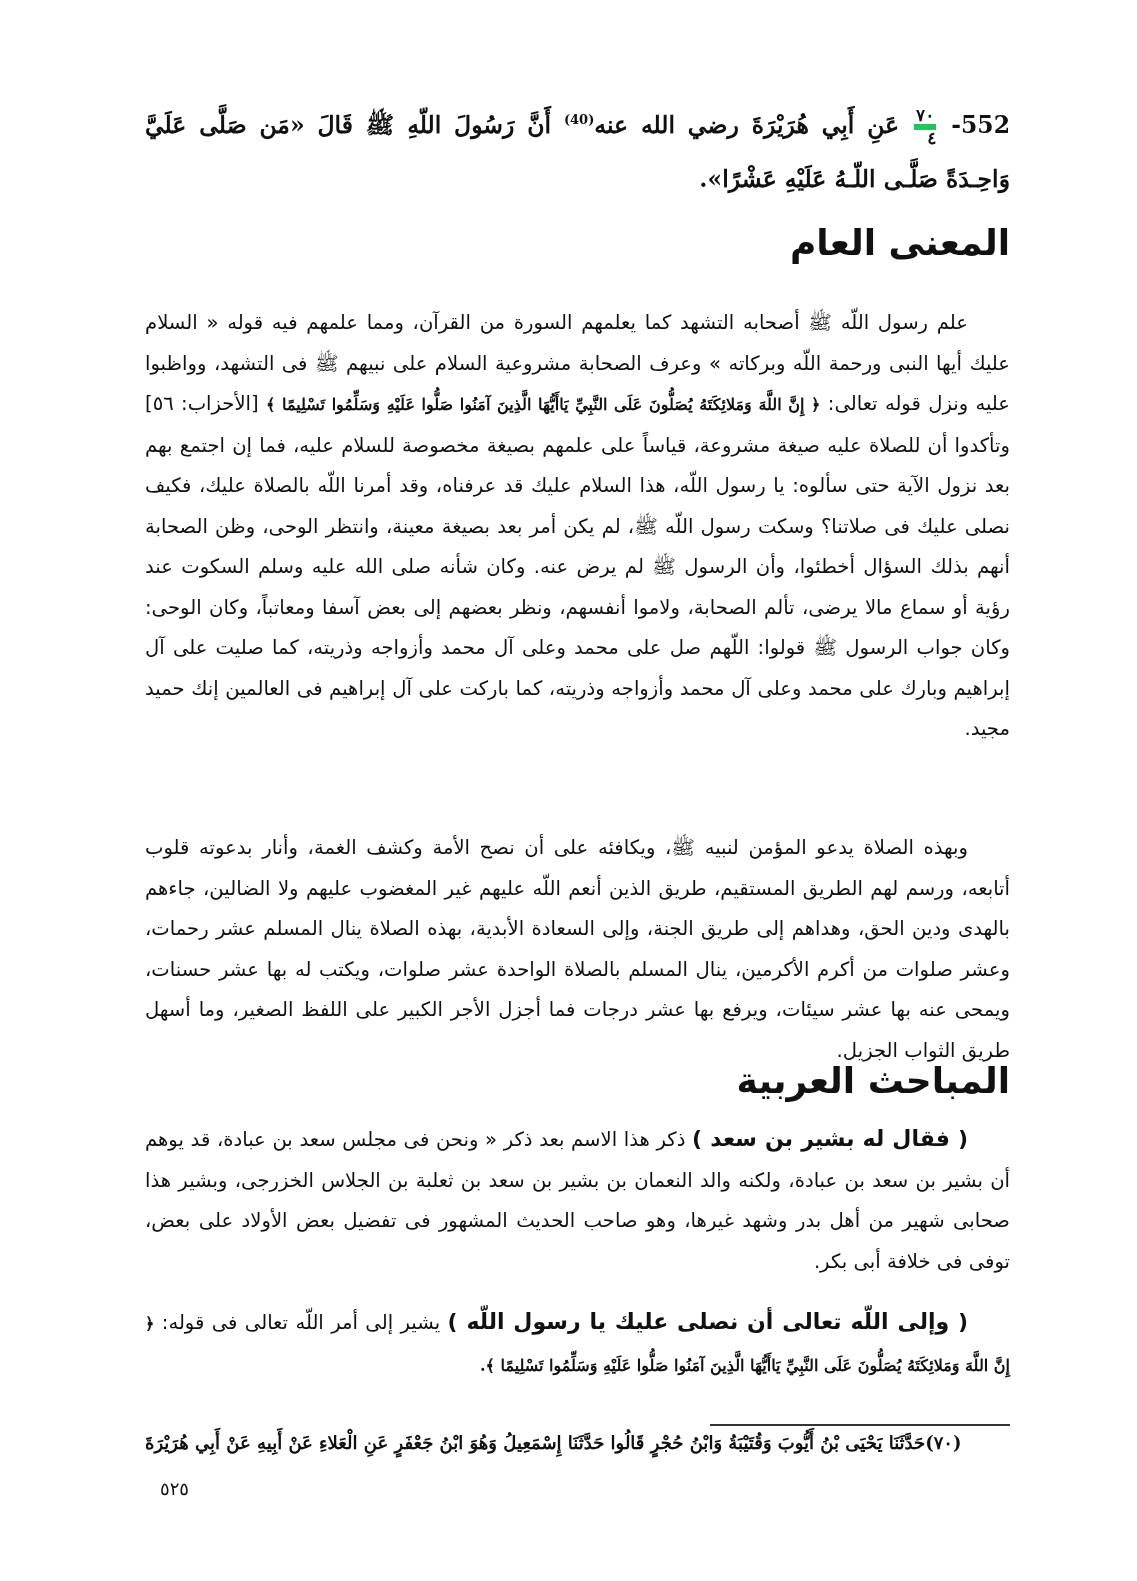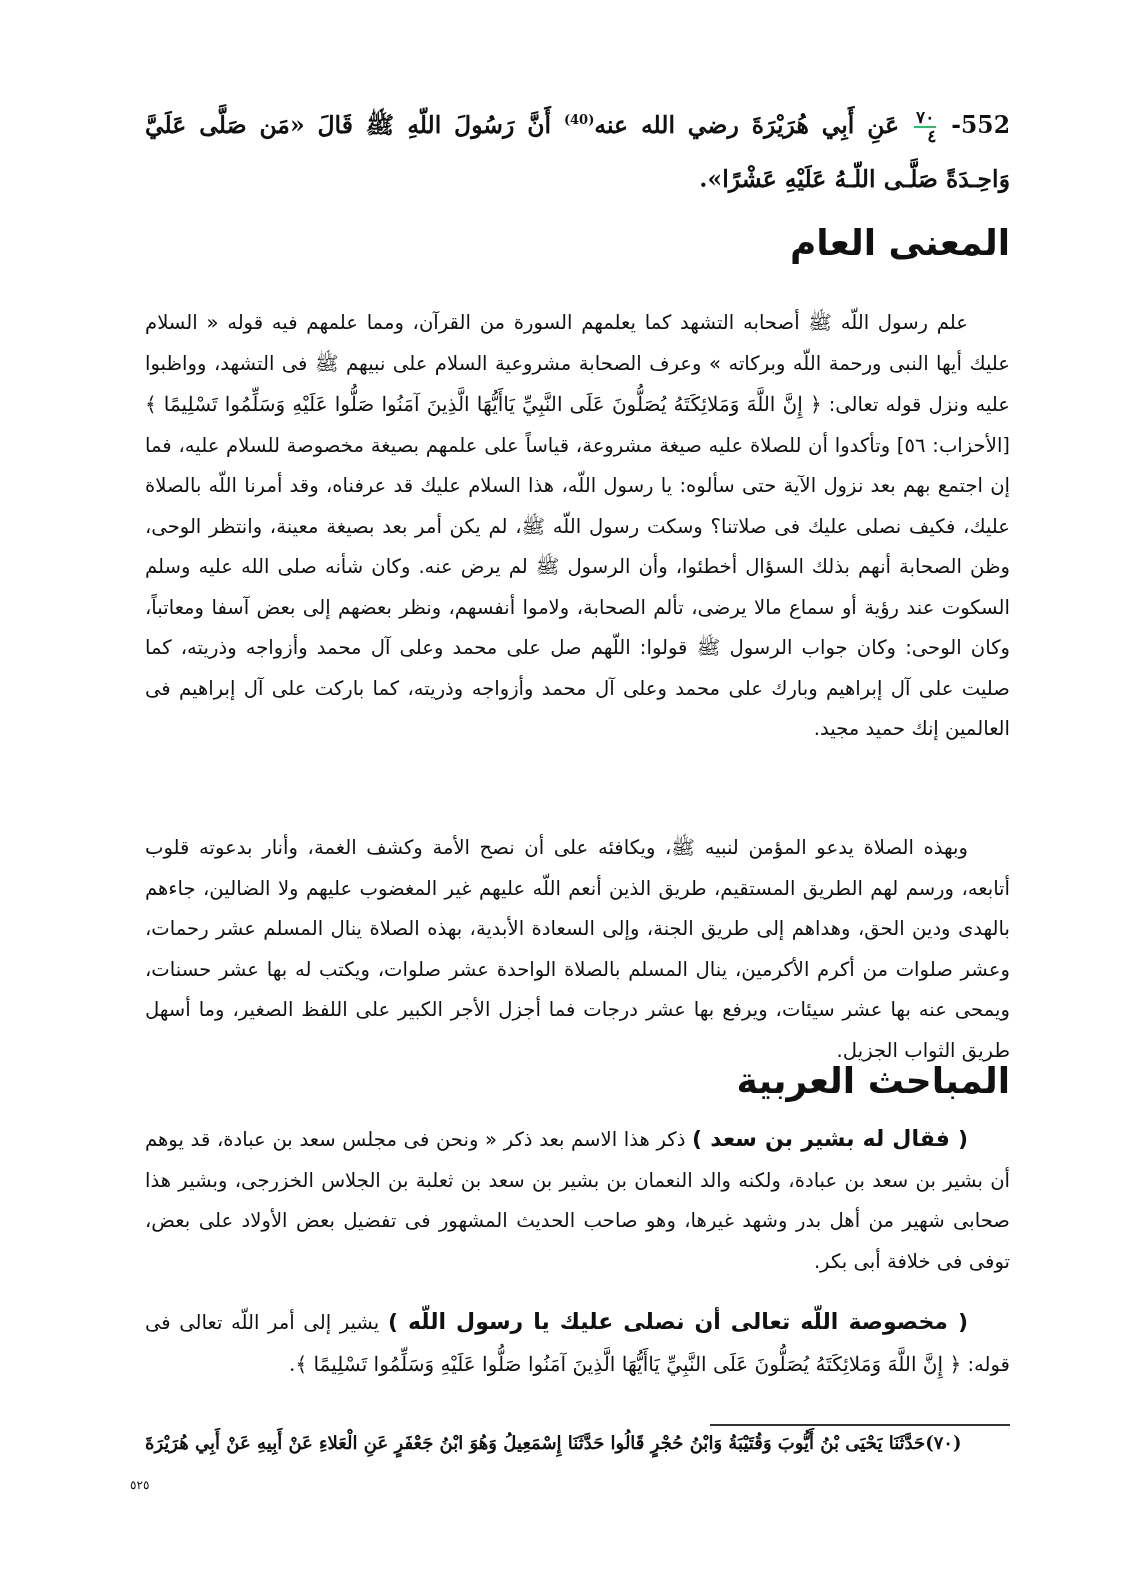--- a/index.html
+++ b/index.html
@@ -37,21 +37,21 @@
   .hadith .frac {
     display: inline-block;
     vertical-align: middle;
     text-align: center;
     font-size: 17px;
     line-height: 17px;
     margin: 0 2px;
   }
   .hadith .frac .num {
     display: block;
-    border-bottom: 2px solid #22c55e;
+    border-bottom: 6px solid #22c55e;
     padding: 0 2px;
   }
   .hadith .frac .den {
     display: block;
   }
   .sup {
     font-size: 13px;
     vertical-align: super;
     line-height: 0;
   }
@@ -77,22 +77,22 @@
     text-align: justify;
     text-align-last: right;
     text-indent: 42px;
   }
   .p1 { top: 303px; }
   .p2 { top: 828px; }
   .p3 { top: 1119px; }
   .p4 { top: 1302px; }
   .para .q {
     font-family: "DejaVu Serif", serif;
-    font-weight: normal;
-    font-size: 20px;
+    font-weight: bold;
+    font-size: 16px;
   }
   .para .lemma {
     font-weight: bold;
     font-size: 22px;
   }
   .separator {
     position: absolute;
     top: 1424px;
     left: 710px;
     width: 300px;
@@ -107,23 +107,23 @@
     font-family: "DejaVu Serif", serif;
     font-weight: bold;
     font-size: 18px;
     line-height: 30px;
     text-align: left;
     white-space: nowrap;
   }
   .page-number {
     position: absolute;
     top: 1478px;
-    left: 130px;
+    left: 160px;
     font-family: Liberation Sans, sans-serif;
-    font-size: 12px;
+    font-size: 18px;
     direction: rtl;
   }
 </style>
 </head>
 <body>
 
 <div class="page">
 
   <div class="hadith">
     <span>552-</span>
@@ -146,21 +146,21 @@
   <div class="para p2">وبهذه الصلاة يدعو المؤمن لنبيه ﷺ، ويكافئه على أن نصح الأمة وكشف الغمة، وأنار بدعوته قلوب أتابعه، ورسم لهم الطريق المستقيم، طريق الذين أنعم اللّه عليهم غير المغضوب عليهم ولا الضالين، جاءهم بالهدى ودين الحق، وهداهم إلى طريق الجنة، وإلى السعادة الأبدية، بهذه الصلاة ينال المسلم عشر رحمات، وعشر صلوات من أكرم الأكرمين، ينال المسلم بالصلاة الواحدة عشر صلوات، ويكتب له بها عشر حسنات، ويمحى عنه بها عشر سيئات، ويرفع بها عشر درجات فما أجزل الأجر الكبير على اللفظ الصغير، وما أسهل طريق الثواب الجزيل.</div>
 
   <div class="heading h2">المباحث العربية</div>
 
   <div class="para p3">
     <span class="lemma">( فقال له بشير بن سعد )</span>
     <span>ذكر هذا الاسم بعد ذكر « ونحن فى مجلس سعد بن عبادة، قد يوهم أن بشير بن سعد بن عبادة، ولكنه والد النعمان بن بشير بن سعد بن ثعلبة بن الجلاس الخزرجى، وبشير هذا صحابى شهير من أهل بدر وشهد غيرها، وهو صاحب الحديث المشهور فى تفضيل بعض الأولاد على بعض، توفى فى خلافة أبى بكر.</span>
   </div>
 
   <div class="para p4">
-    <span class="lemma">( مخصوصة اللّه تعالى أن نصلى عليك يا رسول اللّه )</span>
+    <span class="lemma">( وإلى اللّه تعالى أن نصلى عليك يا رسول اللّه )</span>
     <span>يشير إلى أمر اللّه تعالى فى قوله:</span>
     <span class="q">﴿ إِنَّ اللَّهَ وَمَلائِكَتَهُ يُصَلُّونَ عَلَى النَّبِيِّ يَاأَيُّهَا الَّذِينَ آمَنُوا صَلُّوا عَلَيْهِ وَسَلِّمُوا تَسْلِيمًا ﴾.</span>
   </div>
 
   <div class="footnote">(٧٠)حَدَّثَنَا يَحْيَى بْنُ أَيُّوبَ وَقُتَيْبَةُ وَابْنُ حُجْرٍ قَالُوا حَدَّثَنَا إِسْمَعِيلُ وَهُوَ ابْنُ جَعْفَرٍ عَنِ الْعَلاءِ عَنْ أَبِيهِ عَنْ أَبِي هُرَيْرَةَ</div>
 </div>
 
 <div class="separator"></div>
 
 <div class="page-number">٥٢٥</div>

